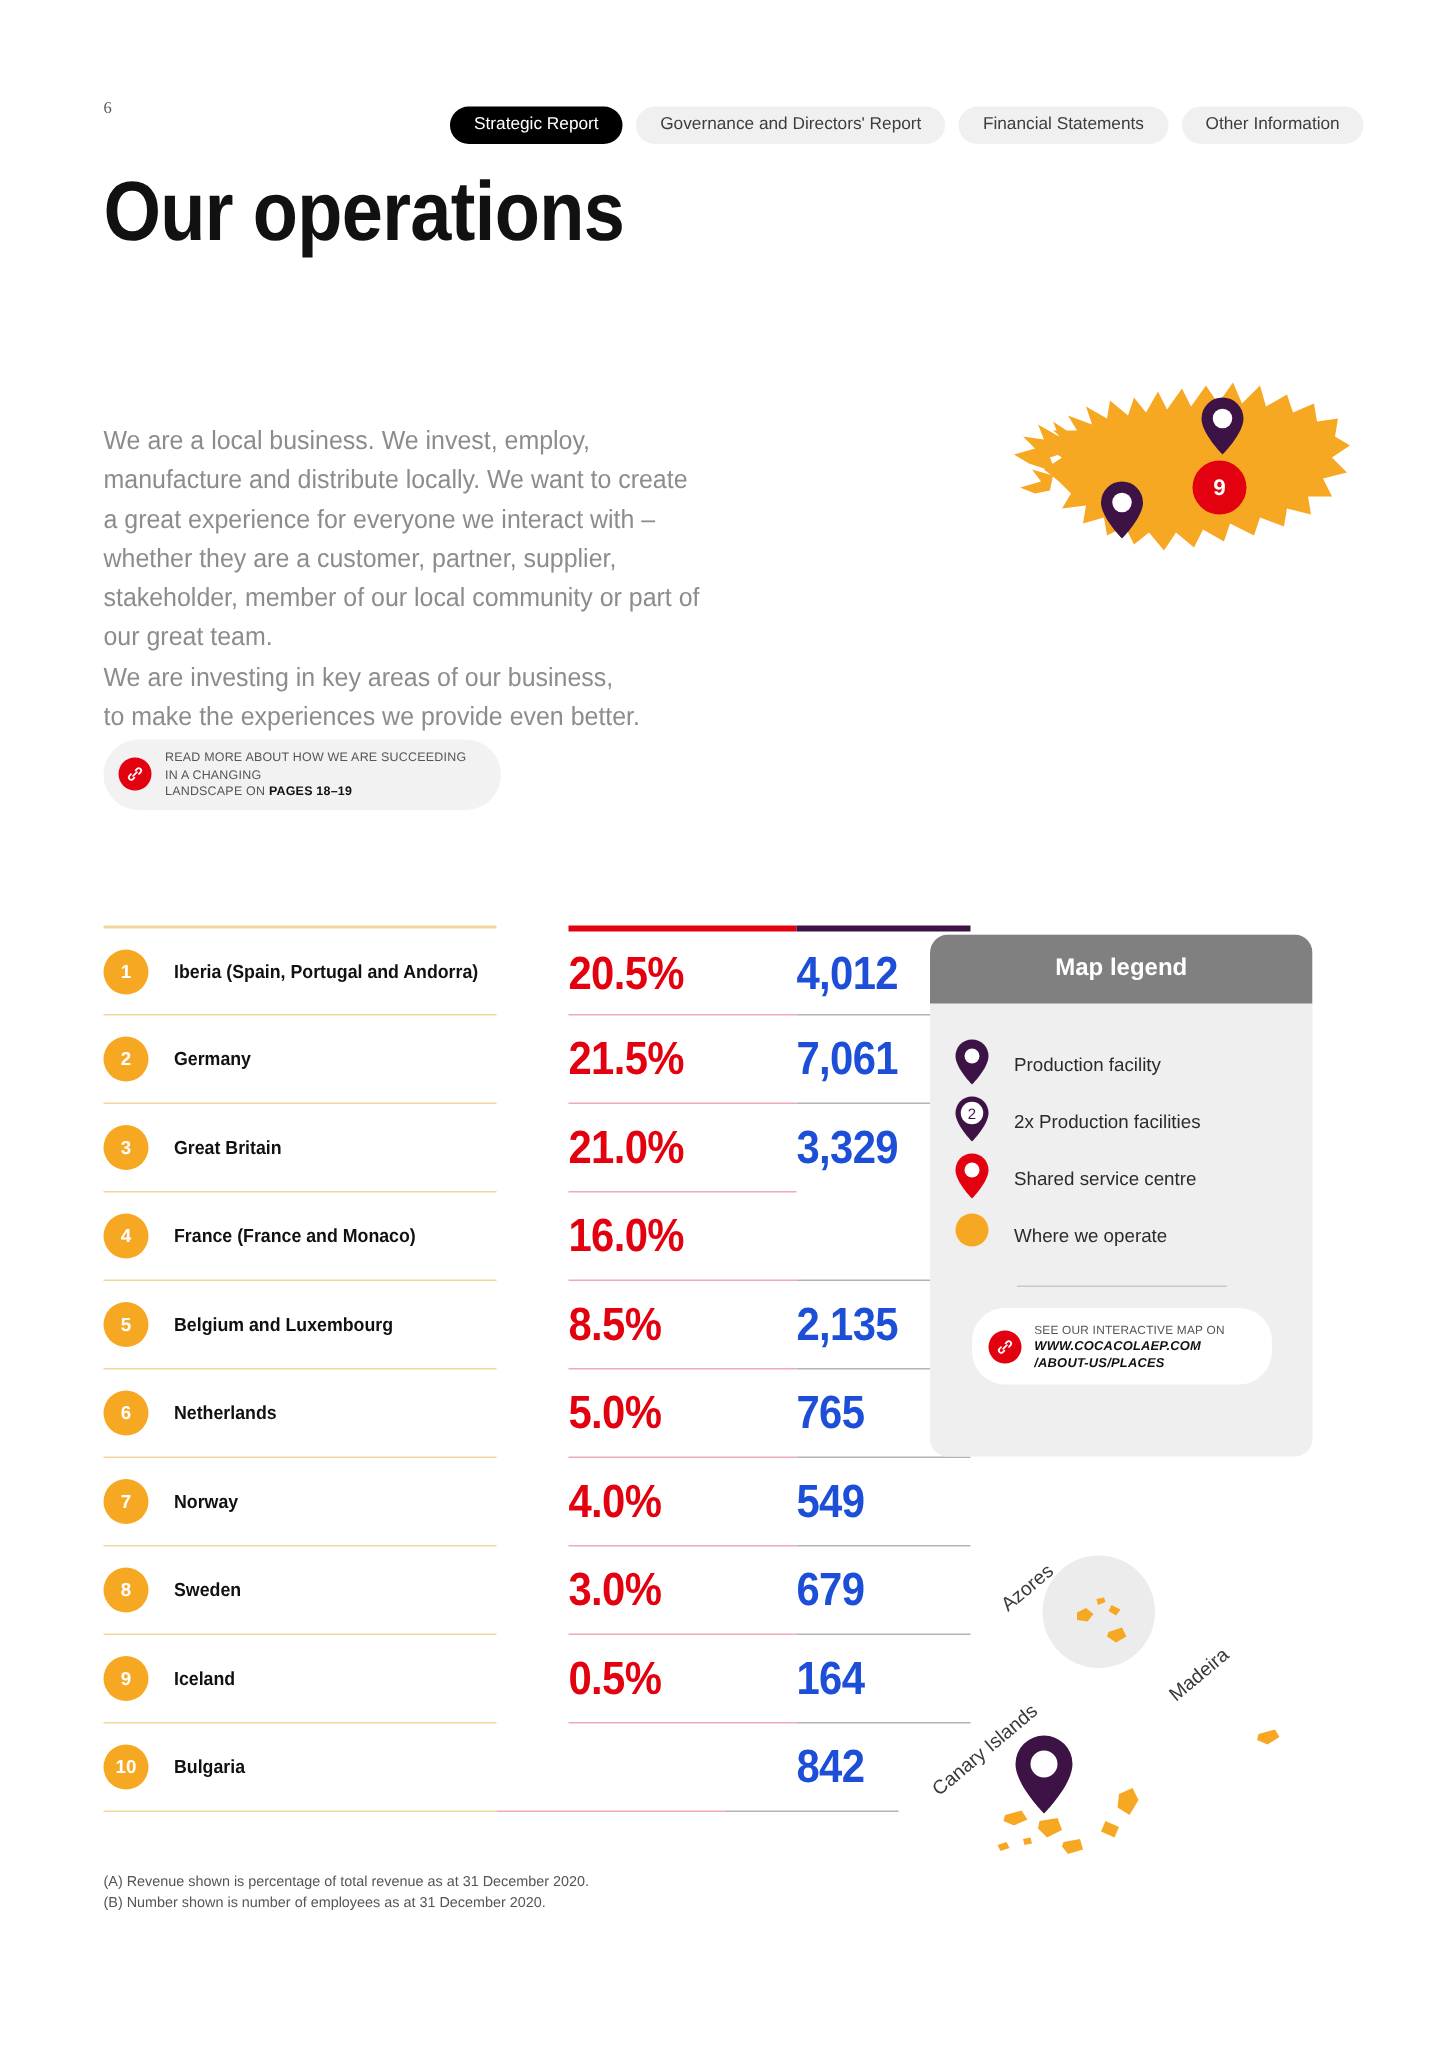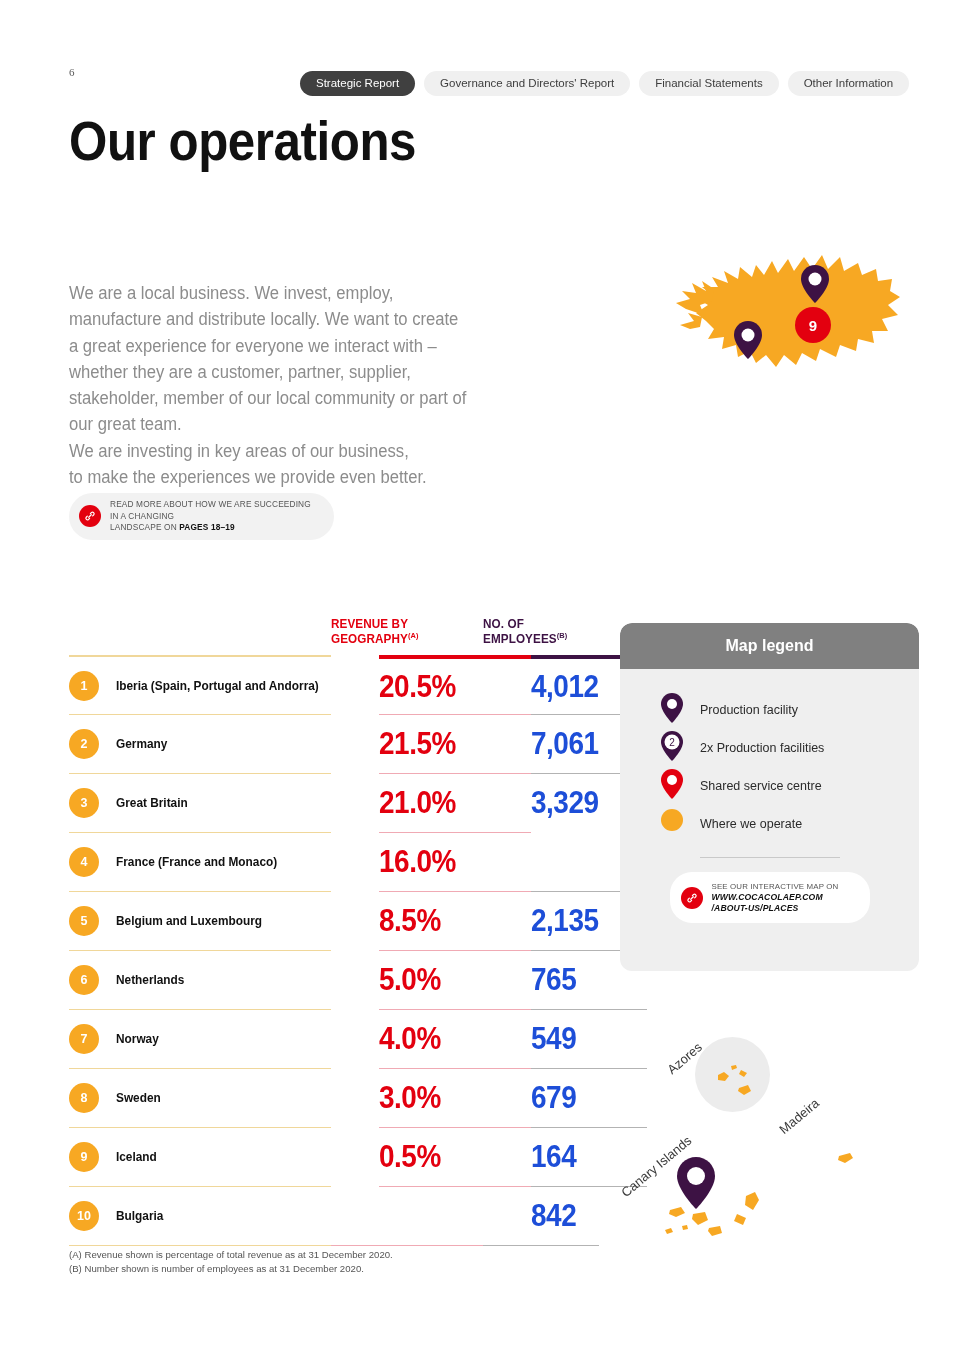--- a/index.html
+++ b/index.html
@@ -16,21 +16,21 @@
     position: absolute; left: 69px; top: 66px;
     font-size: 11px; color: #5a5a5a; font-family: "Liberation Serif", serif;
   }
   .tabs { position: absolute; left: 300px; top: 71px; display: flex; gap: 9px; }
   .tab {
     border-radius: 20px; padding: 5px 16px 6px;
     font-size: 11.5px; color: #3d3d3d; background: #f0f0f0;
     white-space: nowrap; line-height: 1.25;
     font-family: "Liberation Sans", sans-serif;
   }
-  .tab.active { background: #404040; color: #ffffff; }
+  .tab.active { background: #000000; color: #ffffff; }
 
   .title {
     position: absolute; left: 69px; top: 108px;
     font-size: 56px; font-weight: bold; color: #111111;
     letter-spacing: -0.5px;
     font-family: "Liberation Sans Narrow", "Liberation Sans", sans-serif;
     transform: scaleX(0.88); transform-origin: left top;
   }
 
   
@@ -138,31 +138,31 @@
   .foot-rule .f3 { width: 116px; flex: 0 0 116px; border-top: 1.6px solid #b3b3b3; }
 
   .footnotes {
     position: absolute; left: 69px; top: 1248px;
     font-size: 9.6px; line-height: 14px; color: #555;
   }
 
   
   .legend {
     position: absolute; left: 620px; top: 623px;
-    width: 299px; height: 348px;
+    width: 255px; height: 348px;
     background: #efefef; border-radius: 12px; overflow: hidden;
   }
   .legend-head {
     height: 46px; background: #808080; color: #fff;
     display: flex; align-items: center; justify-content: center;
     font-size: 16px; font-weight: bold;
     font-family: "Liberation Sans Narrow", "Liberation Sans", sans-serif;
     border-radius: 12px 12px 0 0;
   }
-  .legend-items { padding: 22px 0 0 40px; }
+  .legend-items { padding: 22px 0 0 16px; }
   .legend-item { display: flex; align-items: center; gap: 16px; height: 38px; }
   .legend-label { font-size: 12.5px; color: #2b2b2b; }
   .legend-divider {
     width: 140px; height: 1px; background: #c9c9c9;
     margin: 14px auto 0;
   }
   .legend-link {
     margin: 14px auto 0; width: 200px;
     background: #fff; border-radius: 22px;
     display: flex; align-items: center; gap: 9px;
@@ -229,25 +229,20 @@
       </g>
       <g>
         <path fill="#3d1244" d="M80 78 a14 14 0 0 1 14 14 c0 10 -14 24 -14 24 s-14 -14 -14 -24 a14 14 0 0 1 14 -14 z"></path>
         <circle cx="80" cy="92" r="6.5" fill="#ffffff"></circle>
       </g>
     </svg>
   </div>
   <div class="ice-badge">9</div>
 
   <div class="table">
-    <div class="thead">
-      <div class="th-blank"></div>
-      <div class="th-rev"><span>REVENUE BY GEOGRAPHY</span><sup>(A)</sup></div>
-      <div class="th-emp"><span>NO. OF EMPLOYEES</span><sup>(B)</sup></div>
-    </div>
 
     <div class="row head-rule">
       <div class="cell-name">
         <span class="badge">1</span>
         <span class="cname">Iberia (Spain, Portugal and Andorra)</span>
       </div>
       <div class="cell-rev">
           <span>20.5%</span>
         </div>
       <div class="cell-emp">

